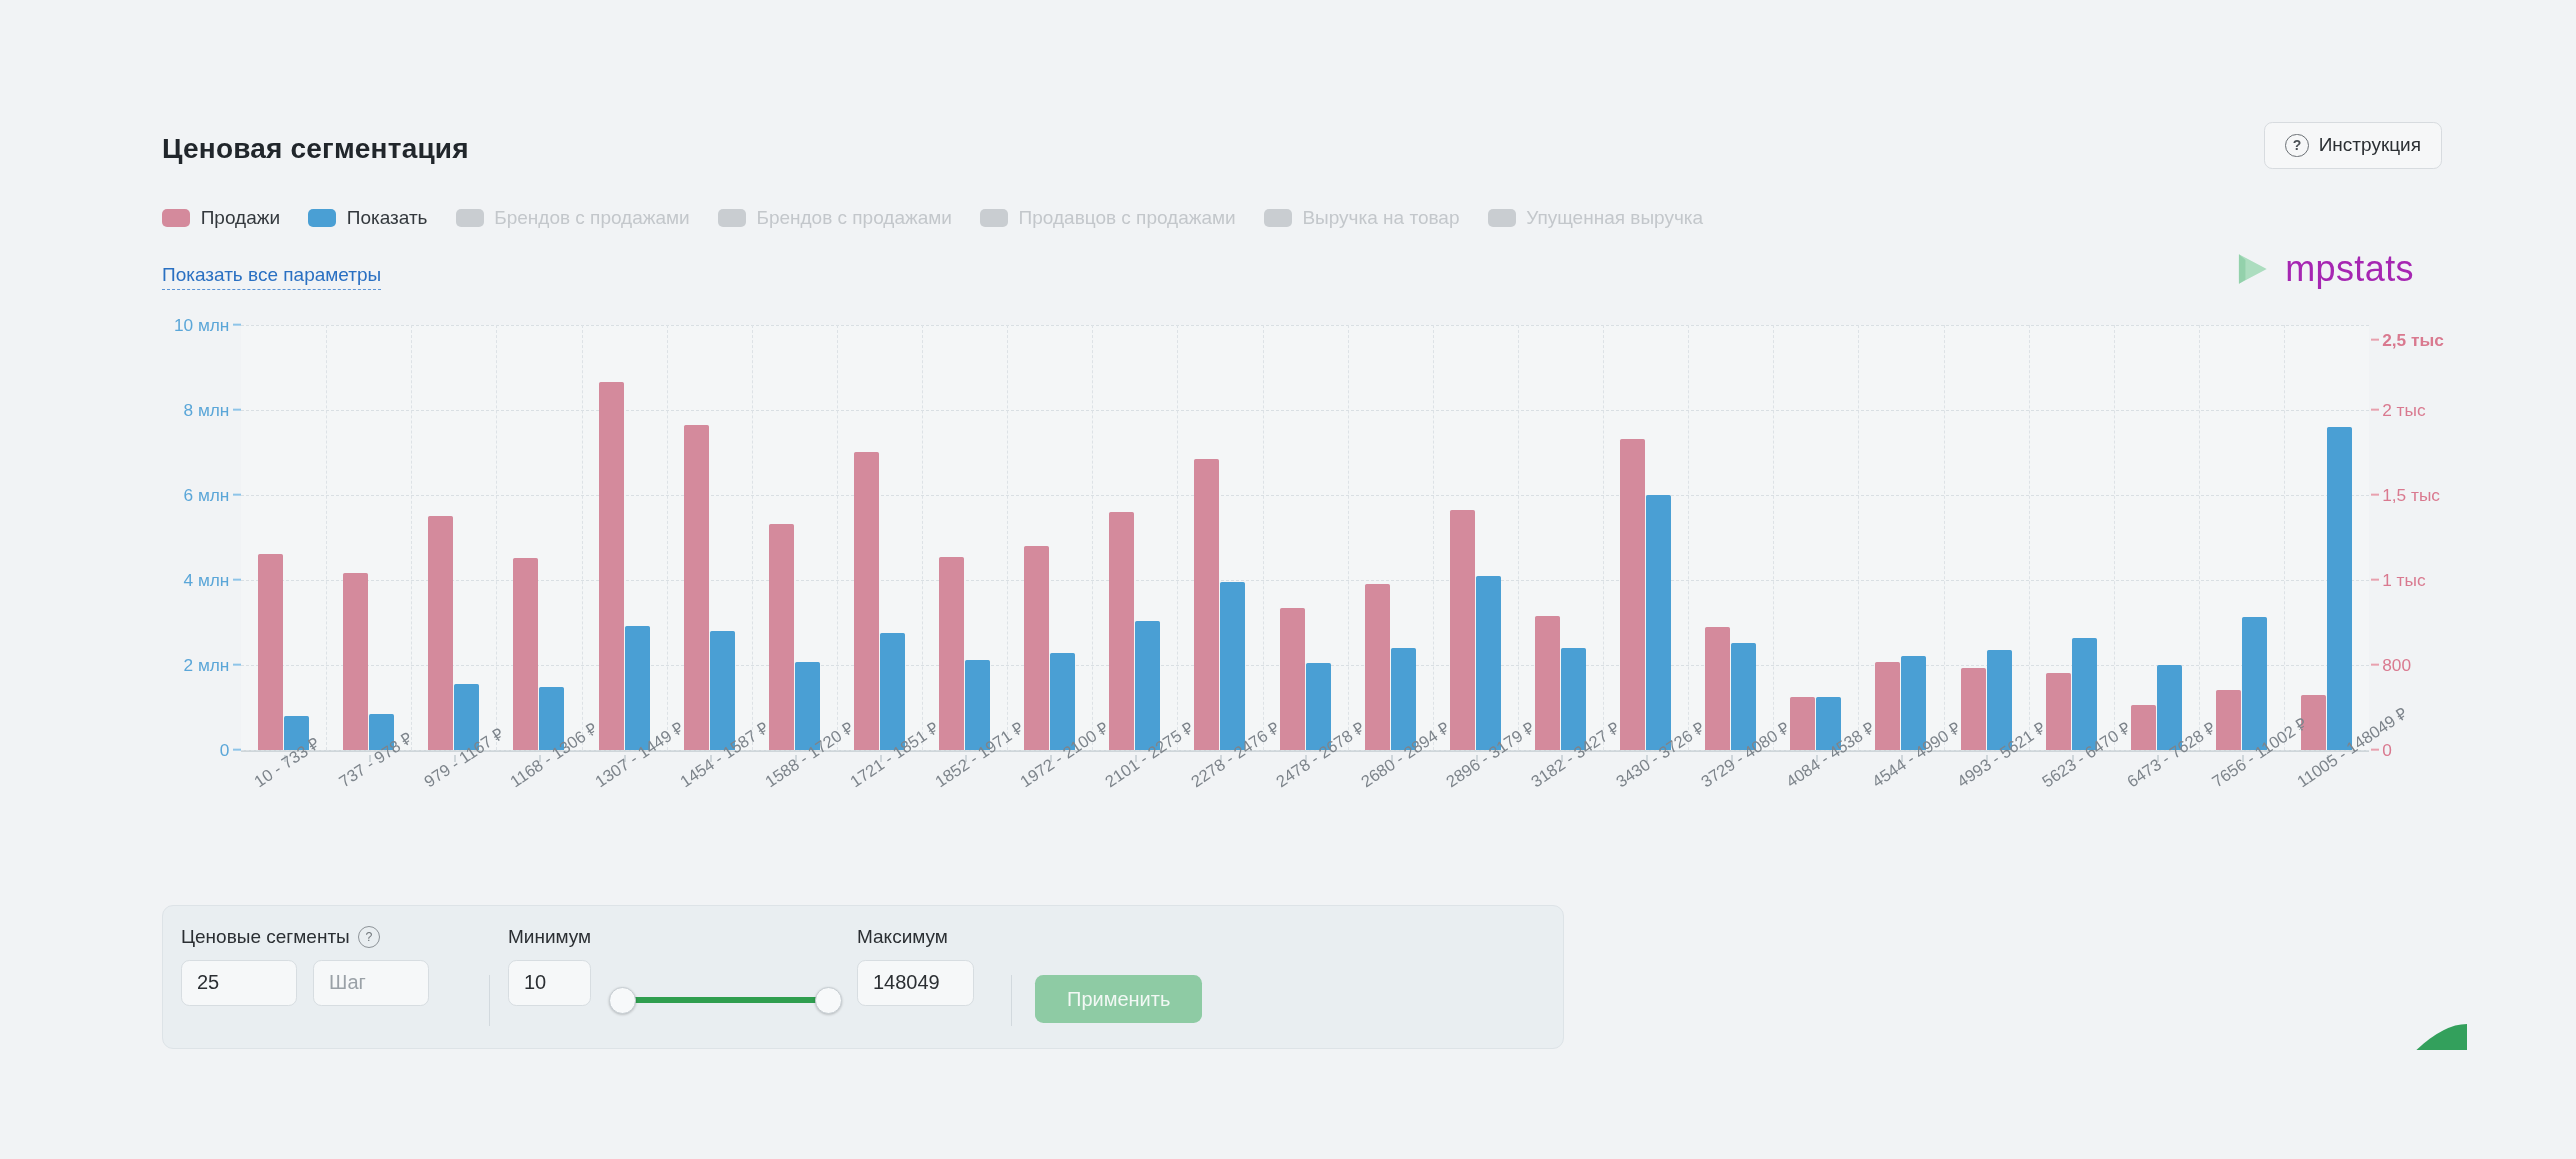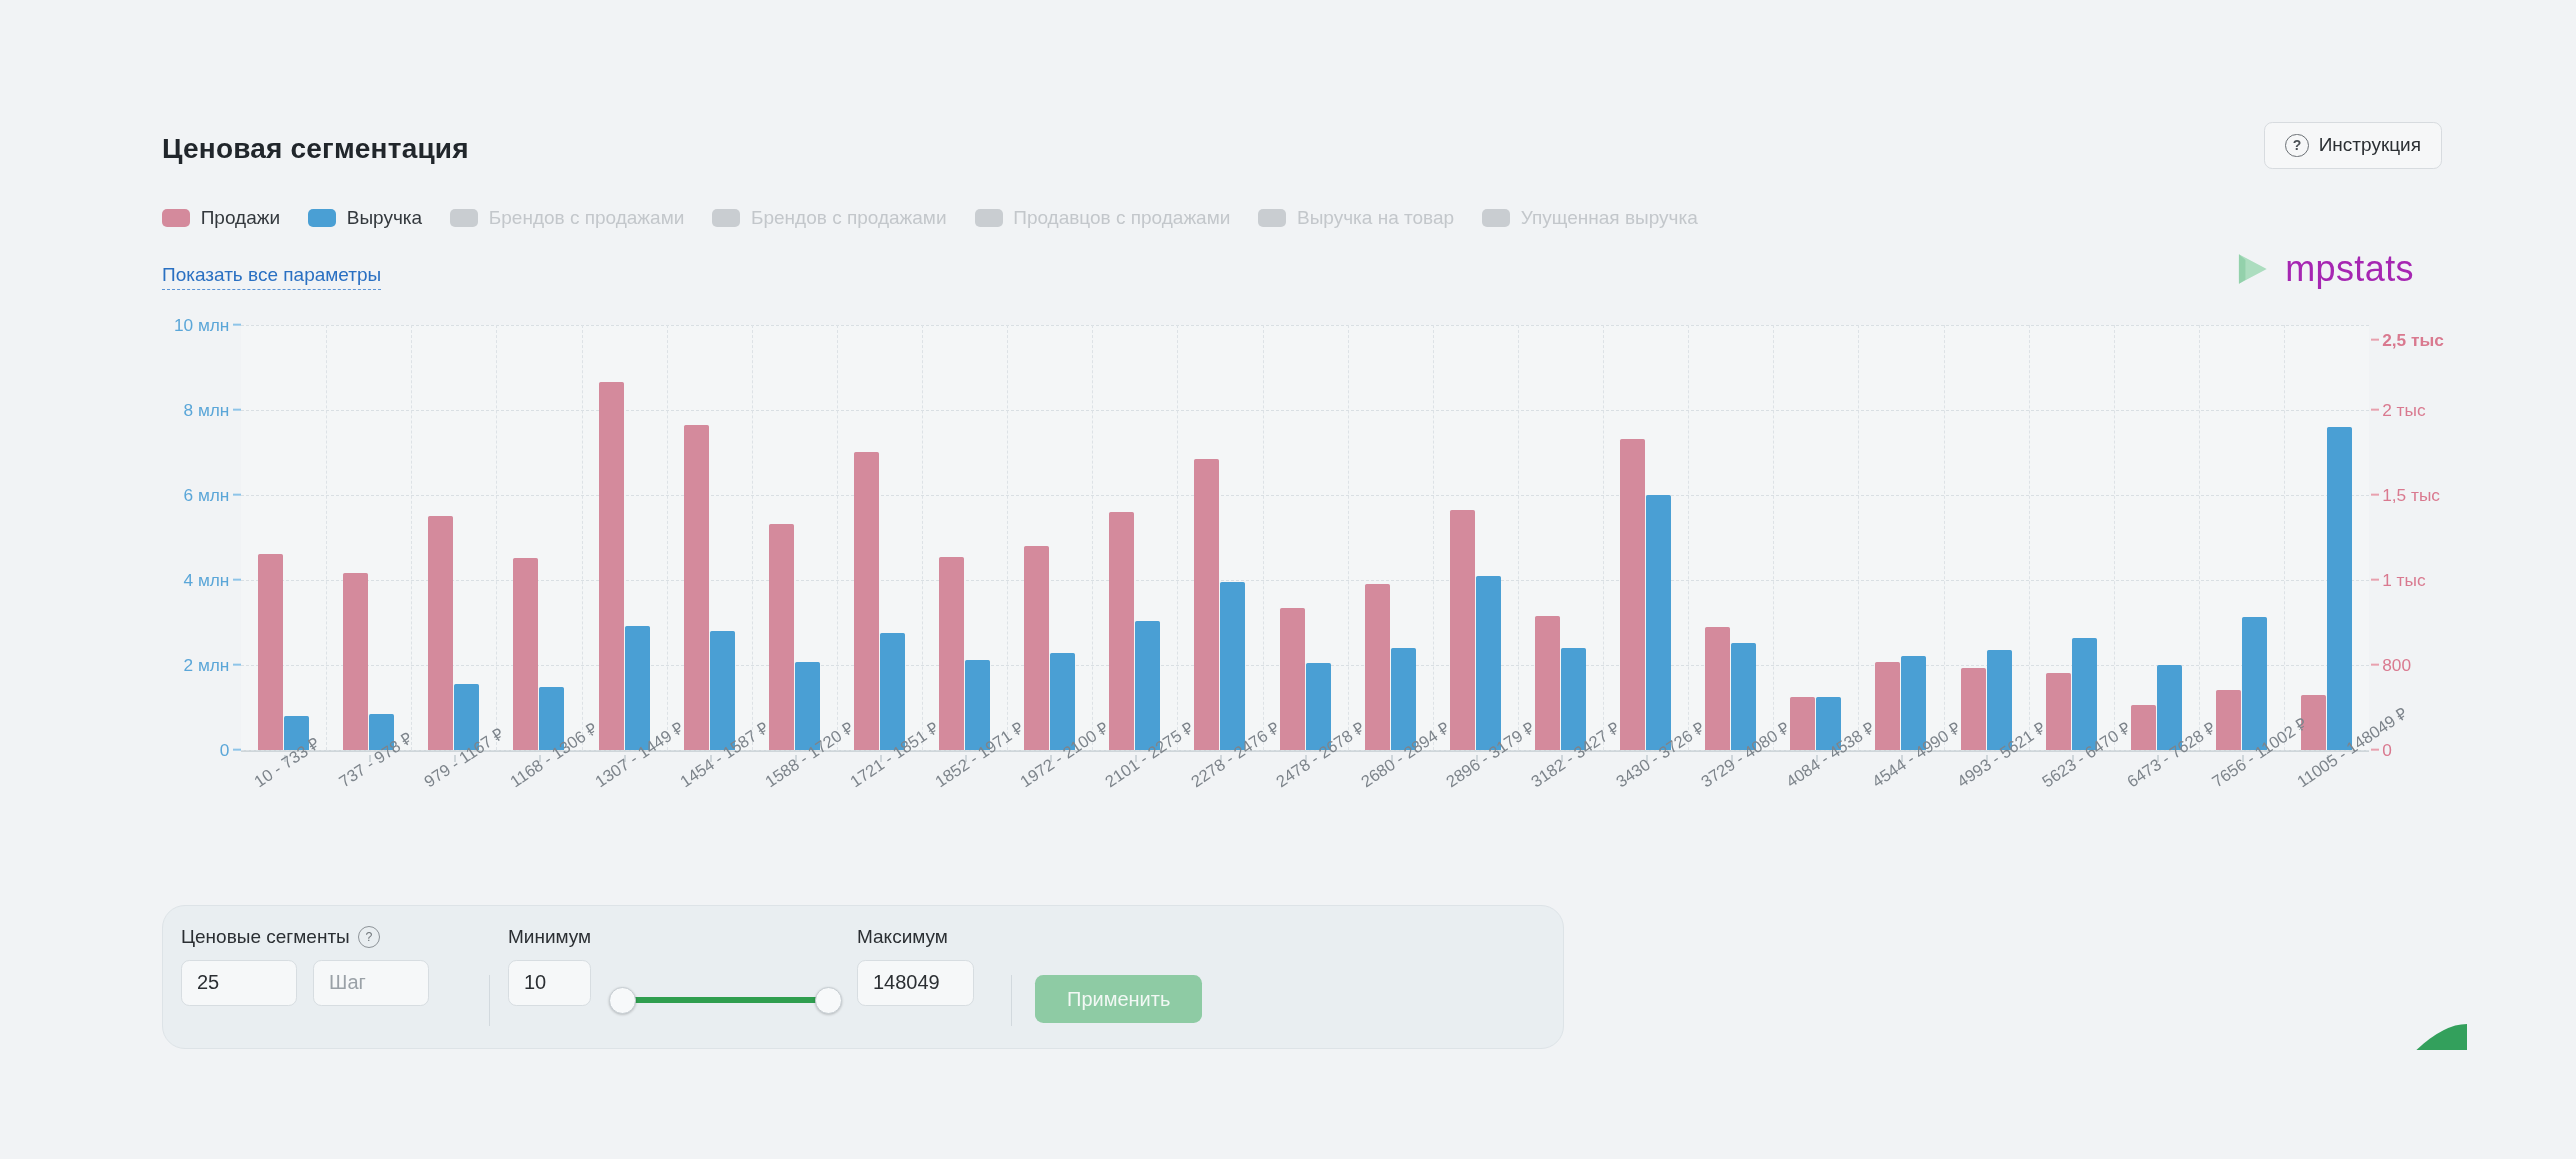--- a/index.html
+++ b/index.html
@@ -96,21 +96,21 @@
   }
   .xlabel{
     position:absolute;top:459px;font-size:16.5px;color:#7d848b;white-space:nowrap;
     transform-origin:left top;transform:rotate(-34deg);
     text-align:left;
   }
 
   
   .panel{
     position:absolute;left:162px;top:905px;width:1400px;height:142px;
-    background:#e9eef1;border:0.8px solid #dde3e7;border-radius:23px;
+    background:#e9eef1;border:0.8px solid #dde3e7;border-radius:11px;
   }
   .field{position:absolute;}
   .flabel{font-size:19px;color:#2b2f33;display:flex;align-items:center;gap:8.3px;margin-bottom:11.6px;}
   .q-small{
     width:20px;height:20px;border:1.7px solid #8d9398;border-radius:50%;
     display:inline-flex;align-items:center;justify-content:center;
     font-size:12.4px;color:#70767b;line-height:1;
   }
   .inp{
     background:#f6f8f9;border:0.8px solid #d7dde1;border-radius:8.3px;
@@ -147,21 +147,21 @@
     </div>
   </div>
 
   <div class="legend" id="legend">
       <div class="legend-item on">
         <span class="legend-swatch" style="background: rgb(212, 138, 156);"></span>
         <span class="legend-label">Продажи</span>
       </div>
       <div class="legend-item on">
         <span class="legend-swatch" style="background: rgb(74, 159, 212);"></span>
-        <span class="legend-label">Выручка</span>
+        <span class="legend-label">Показать</span>
       </div>
       <div class="legend-item off">
         <span class="legend-swatch" style="background: rgb(201, 205, 209);"></span>
         <span class="legend-label">Брендов с продажами</span>
       </div>
       <div class="legend-item off">
         <span class="legend-swatch" style="background: rgb(201, 205, 209);"></span>
         <span class="legend-label">Брендов с продажами</span>
       </div>
       <div class="legend-item off">

